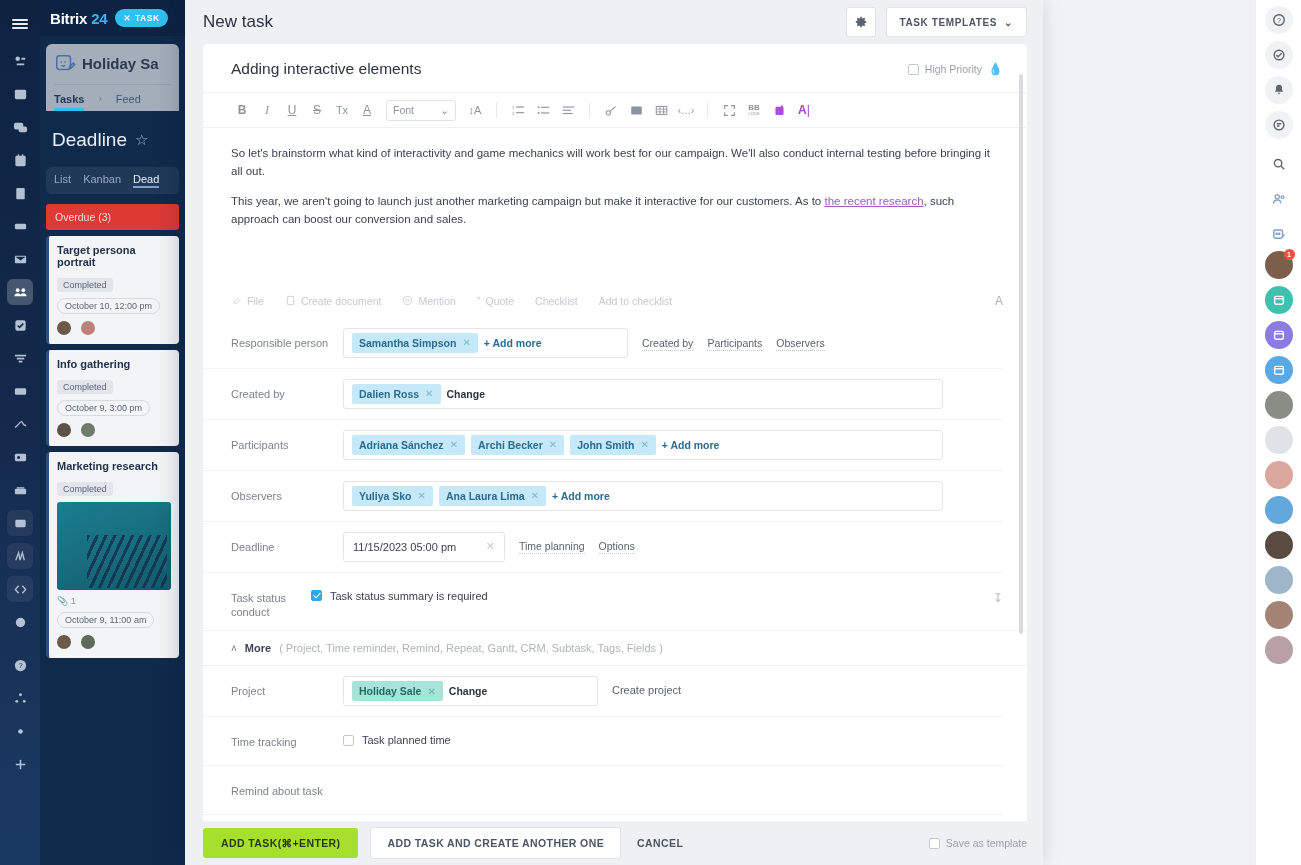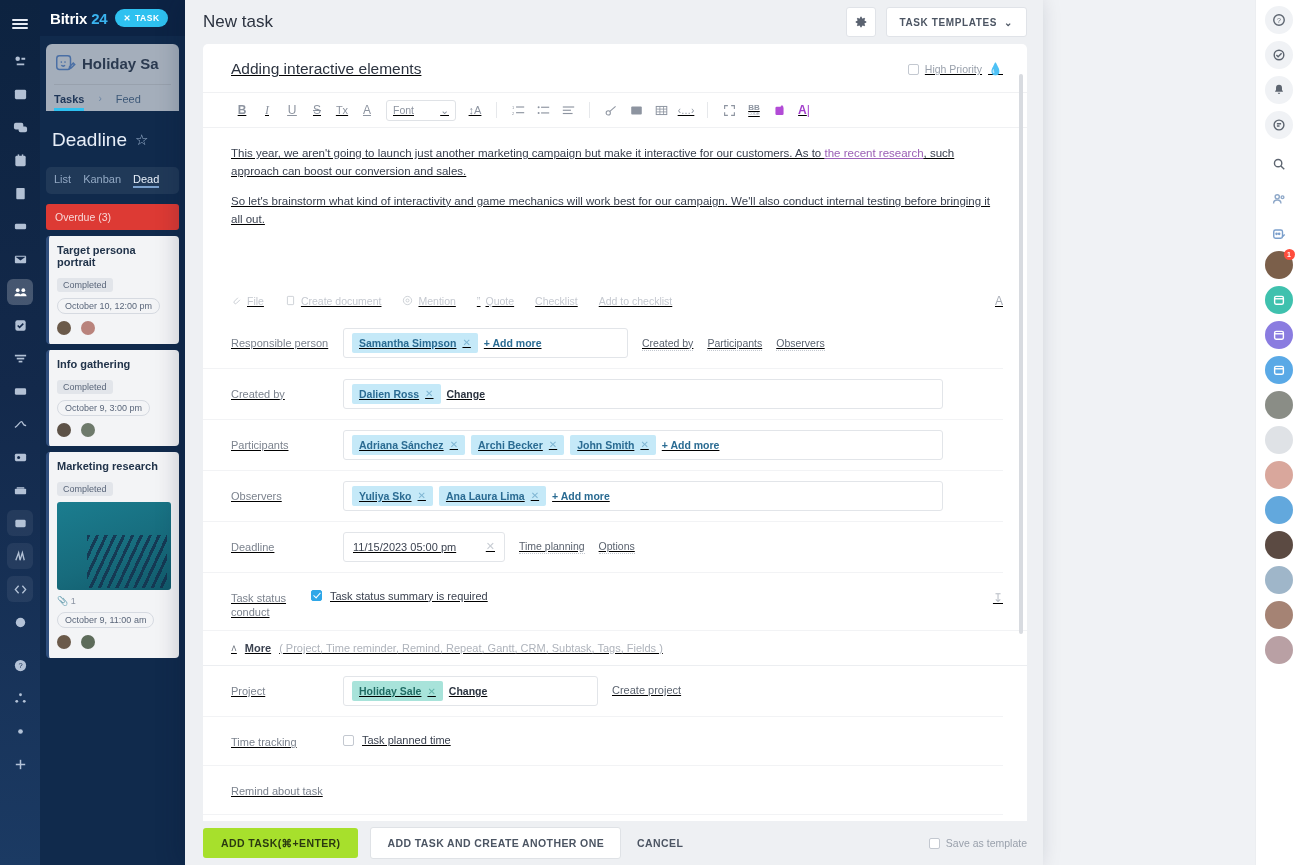--- a/index.html
+++ b/index.html
@@ -111,21 +111,21 @@
   }
   .gear-btn svg{width:14px;height:14px;fill:currentColor;}
   .tmpl-btn {
     height:30px; border:1px solid #e0e3e8; background:#fff; border-radius:3px;
     font-size:10px; font-weight:700; color:#4c5563; letter-spacing:.6px;
     display:flex; align-items:center; gap:7px; padding:0 13px;
   }
   .m-body {
     flex:1; margin:0 0 0 0; background:#fff; border-radius:5px 5px 0 0;
     margin: 0 16px 0 18px; overflow:hidden; position:relative;
-    display:flex; flex-direction:column;text-decoration:underline;
+    display:flex; flex-direction:column;
   }
 
   .ttl-row { display:flex; align-items:center; padding:16px 24px 14px 28px; }
   .ttl { font-size:15.5px; color:#2d3440; }
   .hp { margin-left:auto; display:flex; align-items:center; gap:6px; font-size:10.5px; color:#9aa1ac;}
   .cbx { width:11px; height:11px; border:1px solid #c3c8d0; border-radius:2px; background:#fff; display:inline-block; flex:0 0 11px;}
   .cbx.on { background:#2fa7e8; border-color:#2fa7e8; position:relative;}
   .cbx.on:after{content:'';position:absolute;left:3px;top:0px;width:3px;height:6px;border:solid #fff;border-width:0 1.6px 1.6px 0;transform:rotate(42deg);}
   .flame { color:#b9c0c9; font-size:12px; }
 
@@ -553,24 +553,24 @@
         <div class="tb purple">
             <svg viewBox="0 0 16 16">
               <rect x="3" y="3.5" width="10" height="10" rx="1.5"></rect>
               <path d="M11 1.5v3M9.5 3h3" stroke="currentColor" stroke-width="1.2" fill="none"></path>
             </svg>
           </div>
         <div class="tb purple2" style="font-weight:700;font-size:12px">A<span style="font-weight:400">|</span></div>
       </div>
 
       <div class="doc">
+        <p>So let's brainstorm what kind of interactivity and game mechanics will work best for our campaign. We'll also conduct internal testing before bringing it all out.</p>
         <p>
           <span>This year, we aren't going to launch just another marketing campaign but make it interactive for our customers. As to </span><a href="#">the recent research</a><span>, such approach can boost our conversion and sales.</span>
         </p>
-        <p>So let's brainstorm what kind of interactivity and game mechanics will work best for our campaign. We'll also conduct internal testing before bringing it all out.</p>
       </div>
 
       <div class="attach">
         <span class="it">
             <svg viewBox="0 0 16 16">
               <path d="M10 4L5 9a2 2 0 103 3l5-5" fill="none" stroke="currentColor" stroke-width="1.3"></path>
             </svg>
             <span>File</span>
           </span>
         <span class="it">

